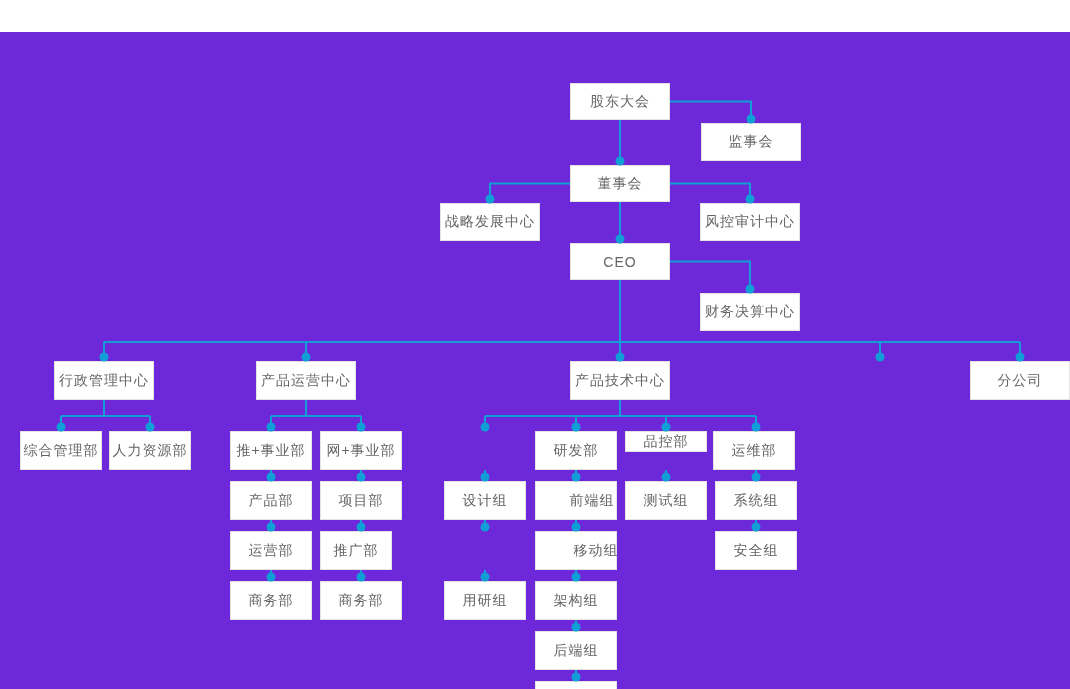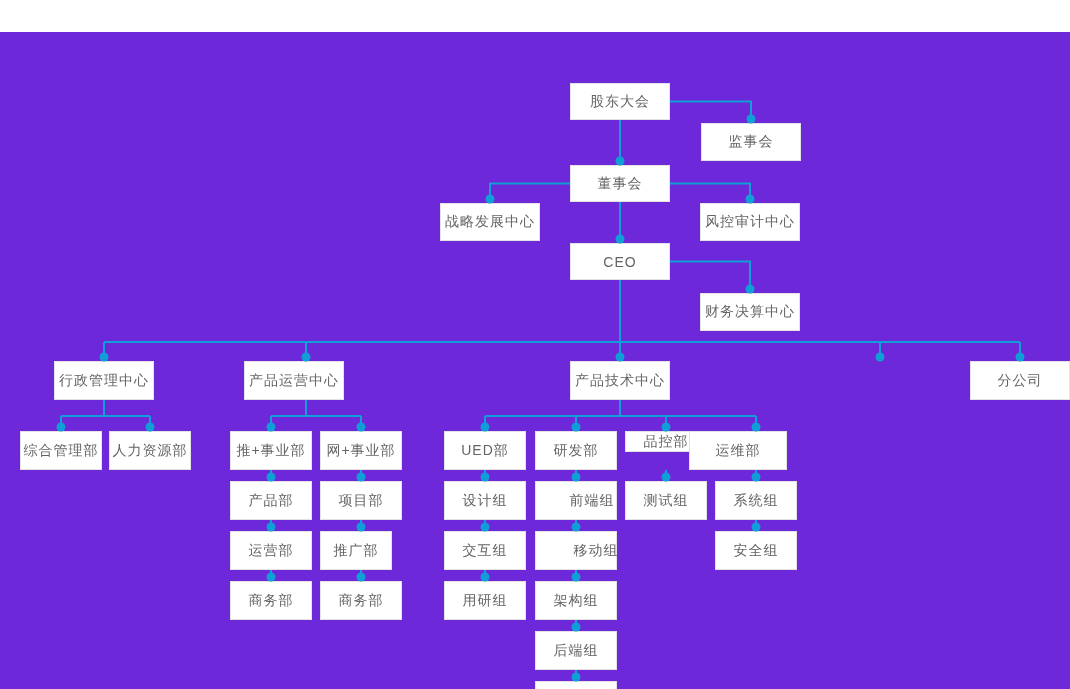--- a/index.html
+++ b/index.html
@@ -122,40 +122,38 @@
       <circle cx="756" cy="495" r="4.5" fill="#0f9ed6"></circle>
     </svg>
 <div class="node" style="left: 570px; top: 51px; width: 100px; height: 37px; background: rgb(255, 255, 255); border-color: rgb(227, 227, 227); color: rgb(100, 100, 100);">股东大会</div>
     <div class="node" style="left: 701px; top: 91px; width: 100px; height: 38px; background: rgb(255, 255, 255); border-color: rgb(227, 227, 227); color: rgb(100, 100, 100);">监事会</div>
     <div class="node" style="left: 570px; top: 133px; width: 100px; height: 37px; background: rgb(255, 255, 255); border-color: rgb(227, 227, 227); color: rgb(100, 100, 100);">董事会</div>
     <div class="node" style="left: 440px; top: 171px; width: 100px; height: 38px; background: rgb(255, 255, 255); border-color: rgb(227, 227, 227); color: rgb(100, 100, 100);">战略发展中心</div>
     <div class="node" style="left: 700px; top: 171px; width: 100px; height: 38px; background: rgb(255, 255, 255); border-color: rgb(227, 227, 227); color: rgb(100, 100, 100);">风控审计中心</div>
     <div class="node" style="left: 570px; top: 211px; width: 100px; height: 37px; background: rgb(255, 255, 255); border-color: rgb(227, 227, 227); color: rgb(100, 100, 100);">CEO</div>
     <div class="node" style="left: 700px; top: 261px; width: 100px; height: 38px; background: rgb(255, 255, 255); border-color: rgb(227, 227, 227); color: rgb(100, 100, 100);">财务决算中心</div>
     <div class="node" style="left: 54px; top: 329px; width: 100px; height: 39px; background: rgb(255, 255, 255); border-color: rgb(227, 227, 227); color: rgb(100, 100, 100);">行政管理中心</div>
-    <div class="node" style="left: 244px; top: 329px; width: 100px; height: 39px; background: rgb(255, 255, 255); border-color: rgb(227, 227, 227); color: rgb(100, 100, 100);">产品运营中心</div>
+    <div class="node" style="left: 256px; top: 329px; width: 100px; height: 39px; background: rgb(255, 255, 255); border-color: rgb(227, 227, 227); color: rgb(100, 100, 100);">产品运营中心</div>
     <div class="node" style="left: 570px; top: 329px; width: 100px; height: 39px; background: rgb(255, 255, 255); border-color: rgb(227, 227, 227); color: rgb(100, 100, 100);">产品技术中心</div>
     <div class="node" style="left: 970px; top: 329px; width: 100px; height: 39px; background: rgb(255, 255, 255); border-color: rgb(227, 227, 227); color: rgb(100, 100, 100);">分公司</div>
     <div class="node" style="left: 20px; top: 399px; width: 82px; height: 39px; background: rgb(255, 255, 255); border-color: rgb(227, 227, 227); color: rgb(100, 100, 100);">综合管理部</div>
     <div class="node" style="left: 109px; top: 399px; width: 82px; height: 39px; background: rgb(255, 255, 255); border-color: rgb(227, 227, 227); color: rgb(100, 100, 100);">人力资源部</div>
     <div class="node" style="left: 230px; top: 399px; width: 82px; height: 39px; background: rgb(255, 255, 255); border-color: rgb(227, 227, 227); color: rgb(100, 100, 100);">推+事业部</div>
     <div class="node" style="left: 320px; top: 399px; width: 82px; height: 39px; background: rgb(255, 255, 255); border-color: rgb(227, 227, 227); color: rgb(100, 100, 100); text-align: right;">网+事业部</div>
-    <div class="node" style="left: 444px; top: 399px; width: 82px; height: 39px; background: rgb(255, 255, 255); border-color: rgb(227, 227, 227); color: rgb(100, 100, 100);">UED部</div>
     <div class="node" style="left: 535px; top: 399px; width: 82px; height: 39px; background: rgb(255, 255, 255); border-color: rgb(227, 227, 227); color: rgb(100, 100, 100);">研发部</div>
     <div class="node" style="left: 625px; top: 399px; width: 82px; height: 21px; background: rgb(255, 255, 255); border-color: rgb(227, 227, 227); color: rgb(100, 100, 100);">品控部</div>
-    <div class="node" style="left: 689px; top: 399px; width: 98px; height: 39px; background: rgb(255, 255, 255); border-color: rgb(227, 227, 227); color: rgb(100, 100, 100);">运维部</div>
+    <div class="node" style="left: 713px; top: 399px; width: 82px; height: 39px; background: rgb(255, 255, 255); border-color: rgb(227, 227, 227); color: rgb(100, 100, 100);">运维部</div>
     <div class="node" style="left: 230px; top: 449px; width: 82px; height: 39px; background: rgb(255, 255, 255); border-color: rgb(227, 227, 227); color: rgb(100, 100, 100);">产品部</div>
     <div class="node" style="left: 320px; top: 449px; width: 82px; height: 39px; background: rgb(255, 255, 255); border-color: rgb(227, 227, 227); color: rgb(100, 100, 100);">项目部</div>
     <div class="node" style="left: 444px; top: 449px; width: 82px; height: 39px; background: rgb(255, 255, 255); border-color: rgb(227, 227, 227); color: rgb(100, 100, 100);">设计组</div>
     <div class="node" style="left: 535px; top: 449px; width: 82px; height: 39px; background: rgb(255, 255, 255); border-color: rgb(227, 227, 227); color: rgb(100, 100, 100); padding-left: 32px;">前端组</div>
     <div class="node" style="left: 625px; top: 449px; width: 82px; height: 39px; background: rgb(255, 255, 255); border-color: rgb(227, 227, 227); color: rgb(100, 100, 100);">测试组</div>
     <div class="node" style="left: 715px; top: 449px; width: 82px; height: 39px; background: rgb(255, 255, 255); border-color: rgb(227, 227, 227); color: rgb(100, 100, 100); text-align: right;">系统组</div>
     <div class="node" style="left: 230px; top: 499px; width: 82px; height: 39px; background: rgb(255, 255, 255); border-color: rgb(227, 227, 227); color: rgb(100, 100, 100);">运营部</div>
     <div class="node" style="left: 320px; top: 499px; width: 72px; height: 39px; background: rgb(255, 255, 255); border-color: rgb(227, 227, 227); color: rgb(100, 100, 100);">推广部</div>
-    <div class="node" style="left: 444px; top: 499px; width: 82px; height: 39px; background: rgb(255, 255, 255); border-color: rgb(227, 227, 227); color: rgb(100, 100, 100);">交互组</div>
     <div class="node" style="left: 535px; top: 499px; width: 82px; height: 39px; background: rgb(255, 255, 255); border-color: rgb(227, 227, 227); color: rgb(100, 100, 100); padding-left: 40px;">移动组</div>
     <div class="node" style="left: 715px; top: 499px; width: 82px; height: 39px; background: rgb(255, 255, 255); border-color: rgb(227, 227, 227); color: rgb(100, 100, 100);">安全组</div>
     <div class="node" style="left: 230px; top: 549px; width: 82px; height: 39px; background: rgb(255, 255, 255); border-color: rgb(227, 227, 227); color: rgb(100, 100, 100);">商务部</div>
     <div class="node" style="left: 320px; top: 549px; width: 82px; height: 39px; background: rgb(255, 255, 255); border-color: rgb(227, 227, 227); color: rgb(100, 100, 100);">商务部</div>
     <div class="node" style="left: 444px; top: 549px; width: 82px; height: 39px; background: rgb(255, 255, 255); border-color: rgb(227, 227, 227); color: rgb(100, 100, 100);">用研组</div>
     <div class="node" style="left: 535px; top: 549px; width: 82px; height: 39px; background: rgb(255, 255, 255); border-color: rgb(227, 227, 227); color: rgb(100, 100, 100);">架构组</div>
     <div class="node" style="left: 535px; top: 599px; width: 82px; height: 39px; background: rgb(255, 255, 255); border-color: rgb(227, 227, 227); color: rgb(100, 100, 100);">后端组</div>
     <div class="node" style="left: 535px; top: 649px; width: 82px; height: 39px; background: rgb(255, 255, 255); border-color: rgb(227, 227, 227); color: rgb(100, 100, 100);">数据组</div>
   </div>
 

